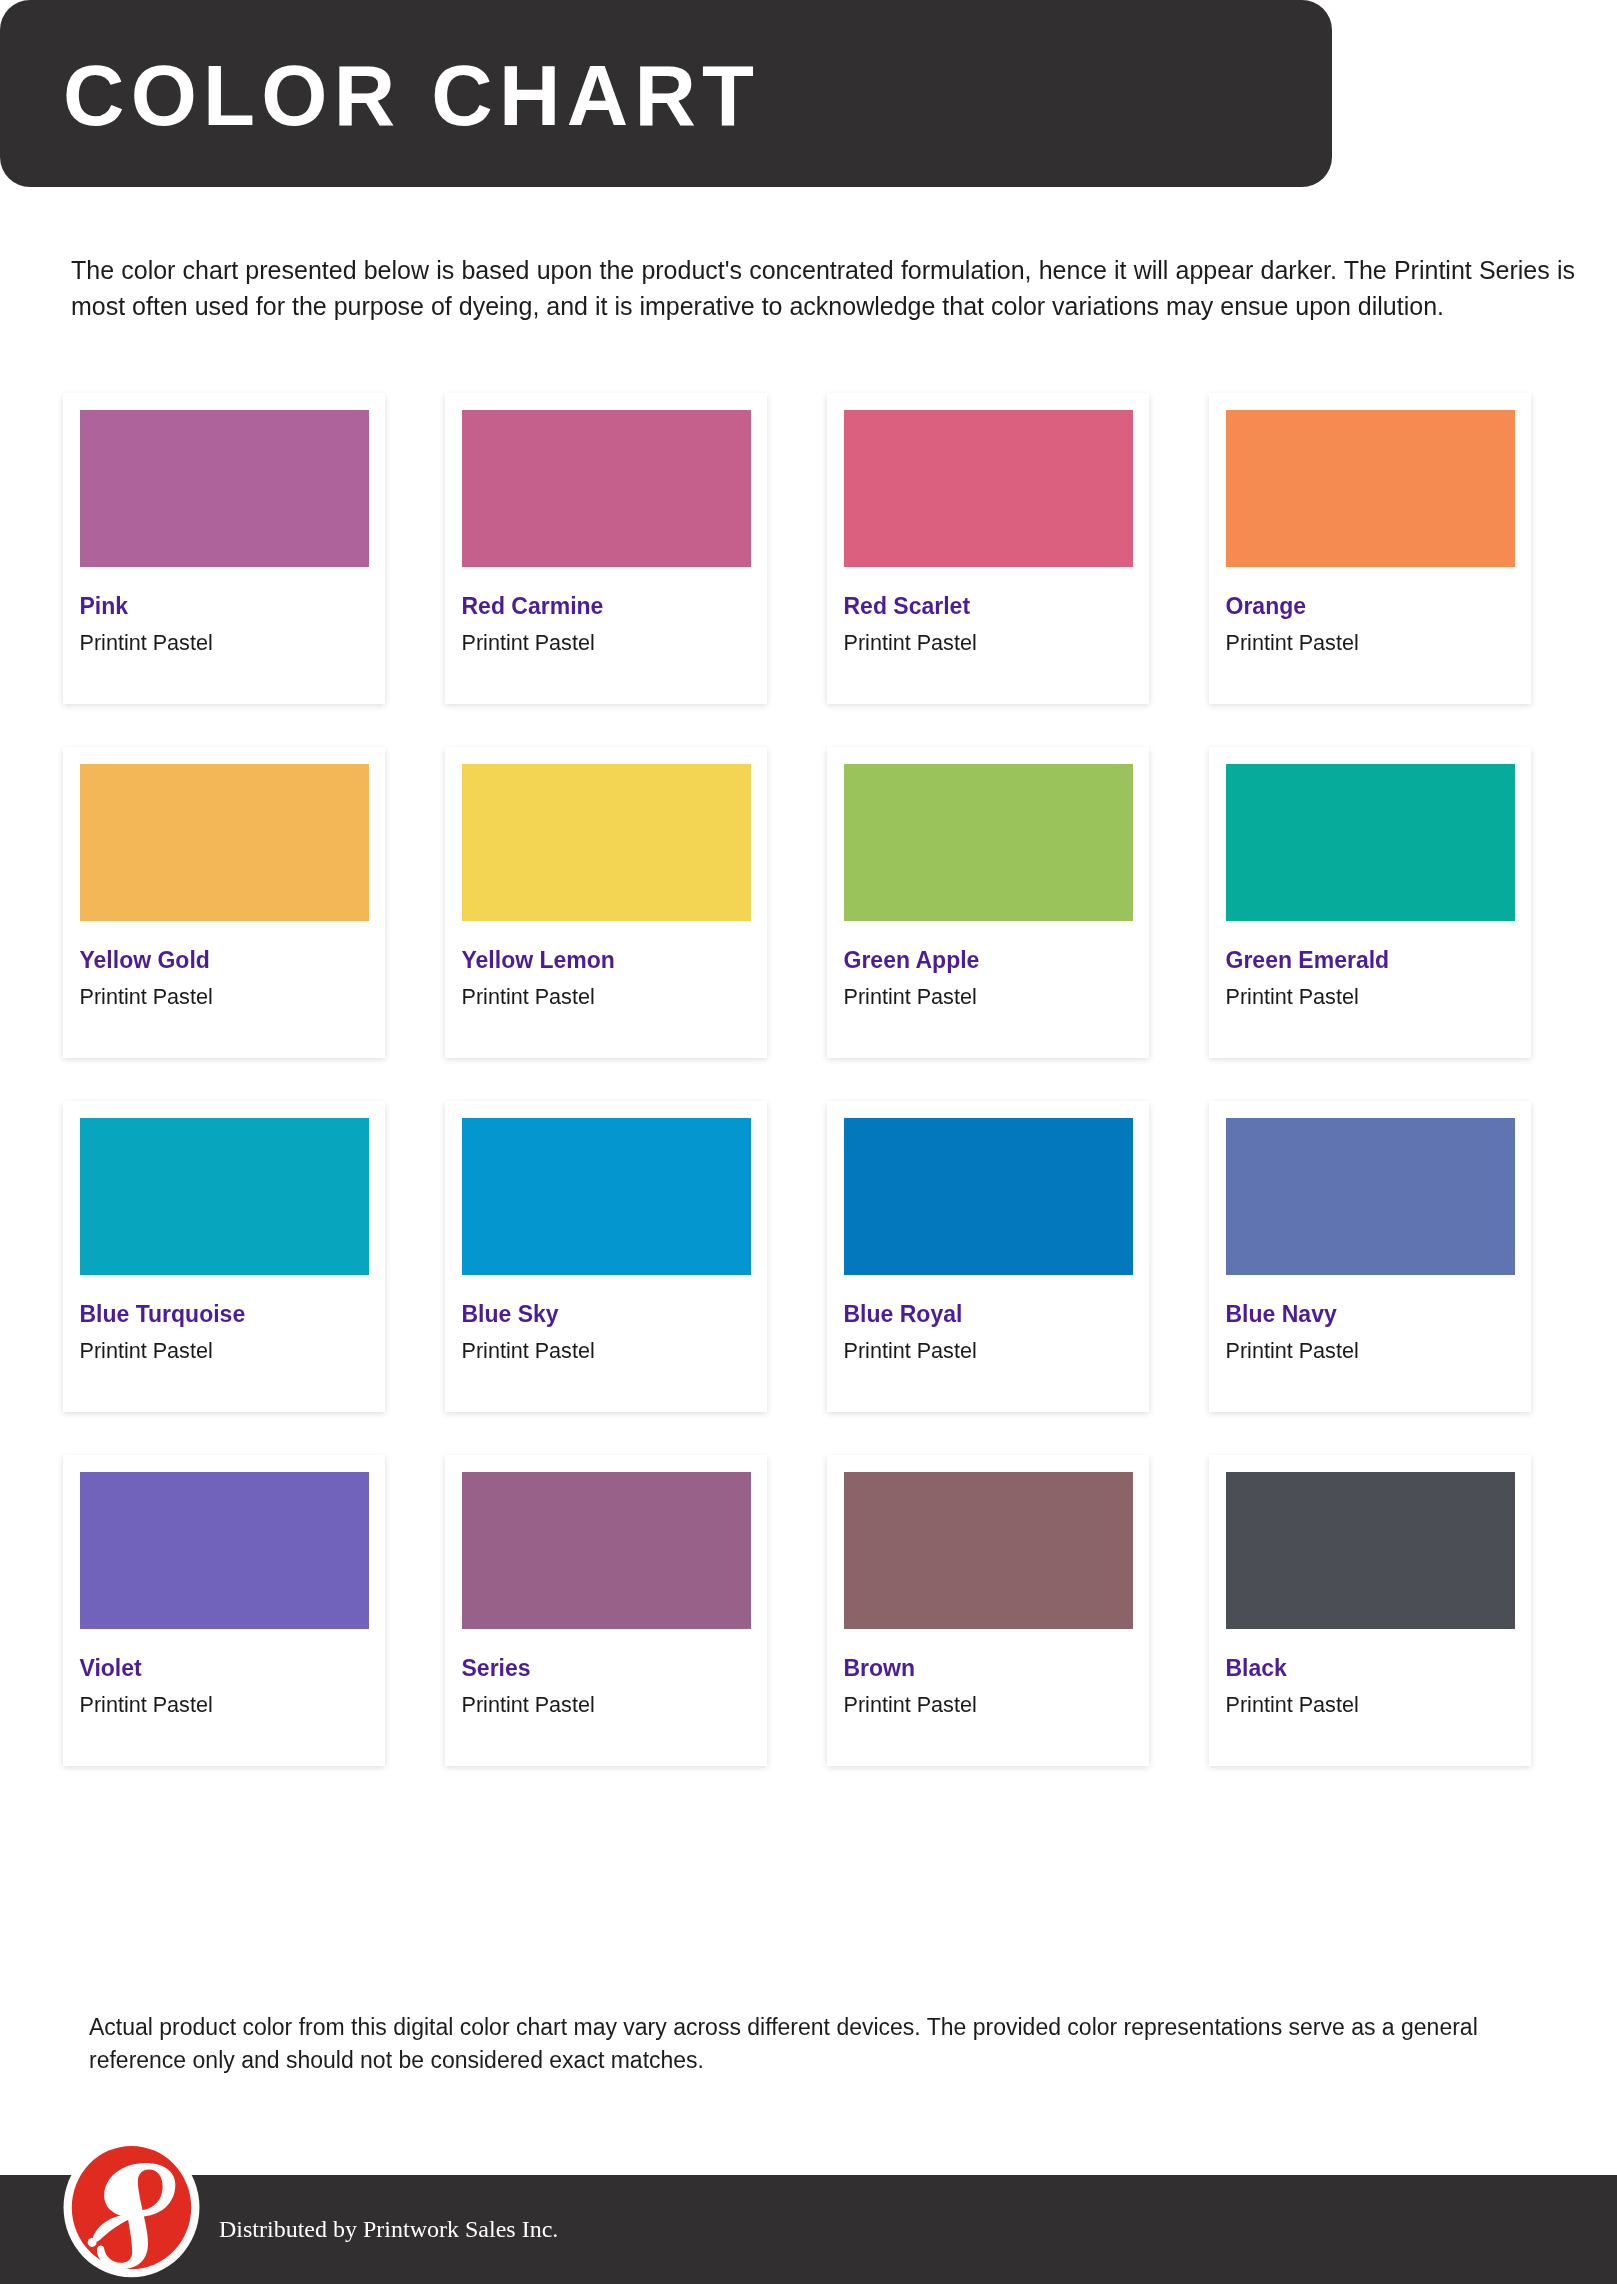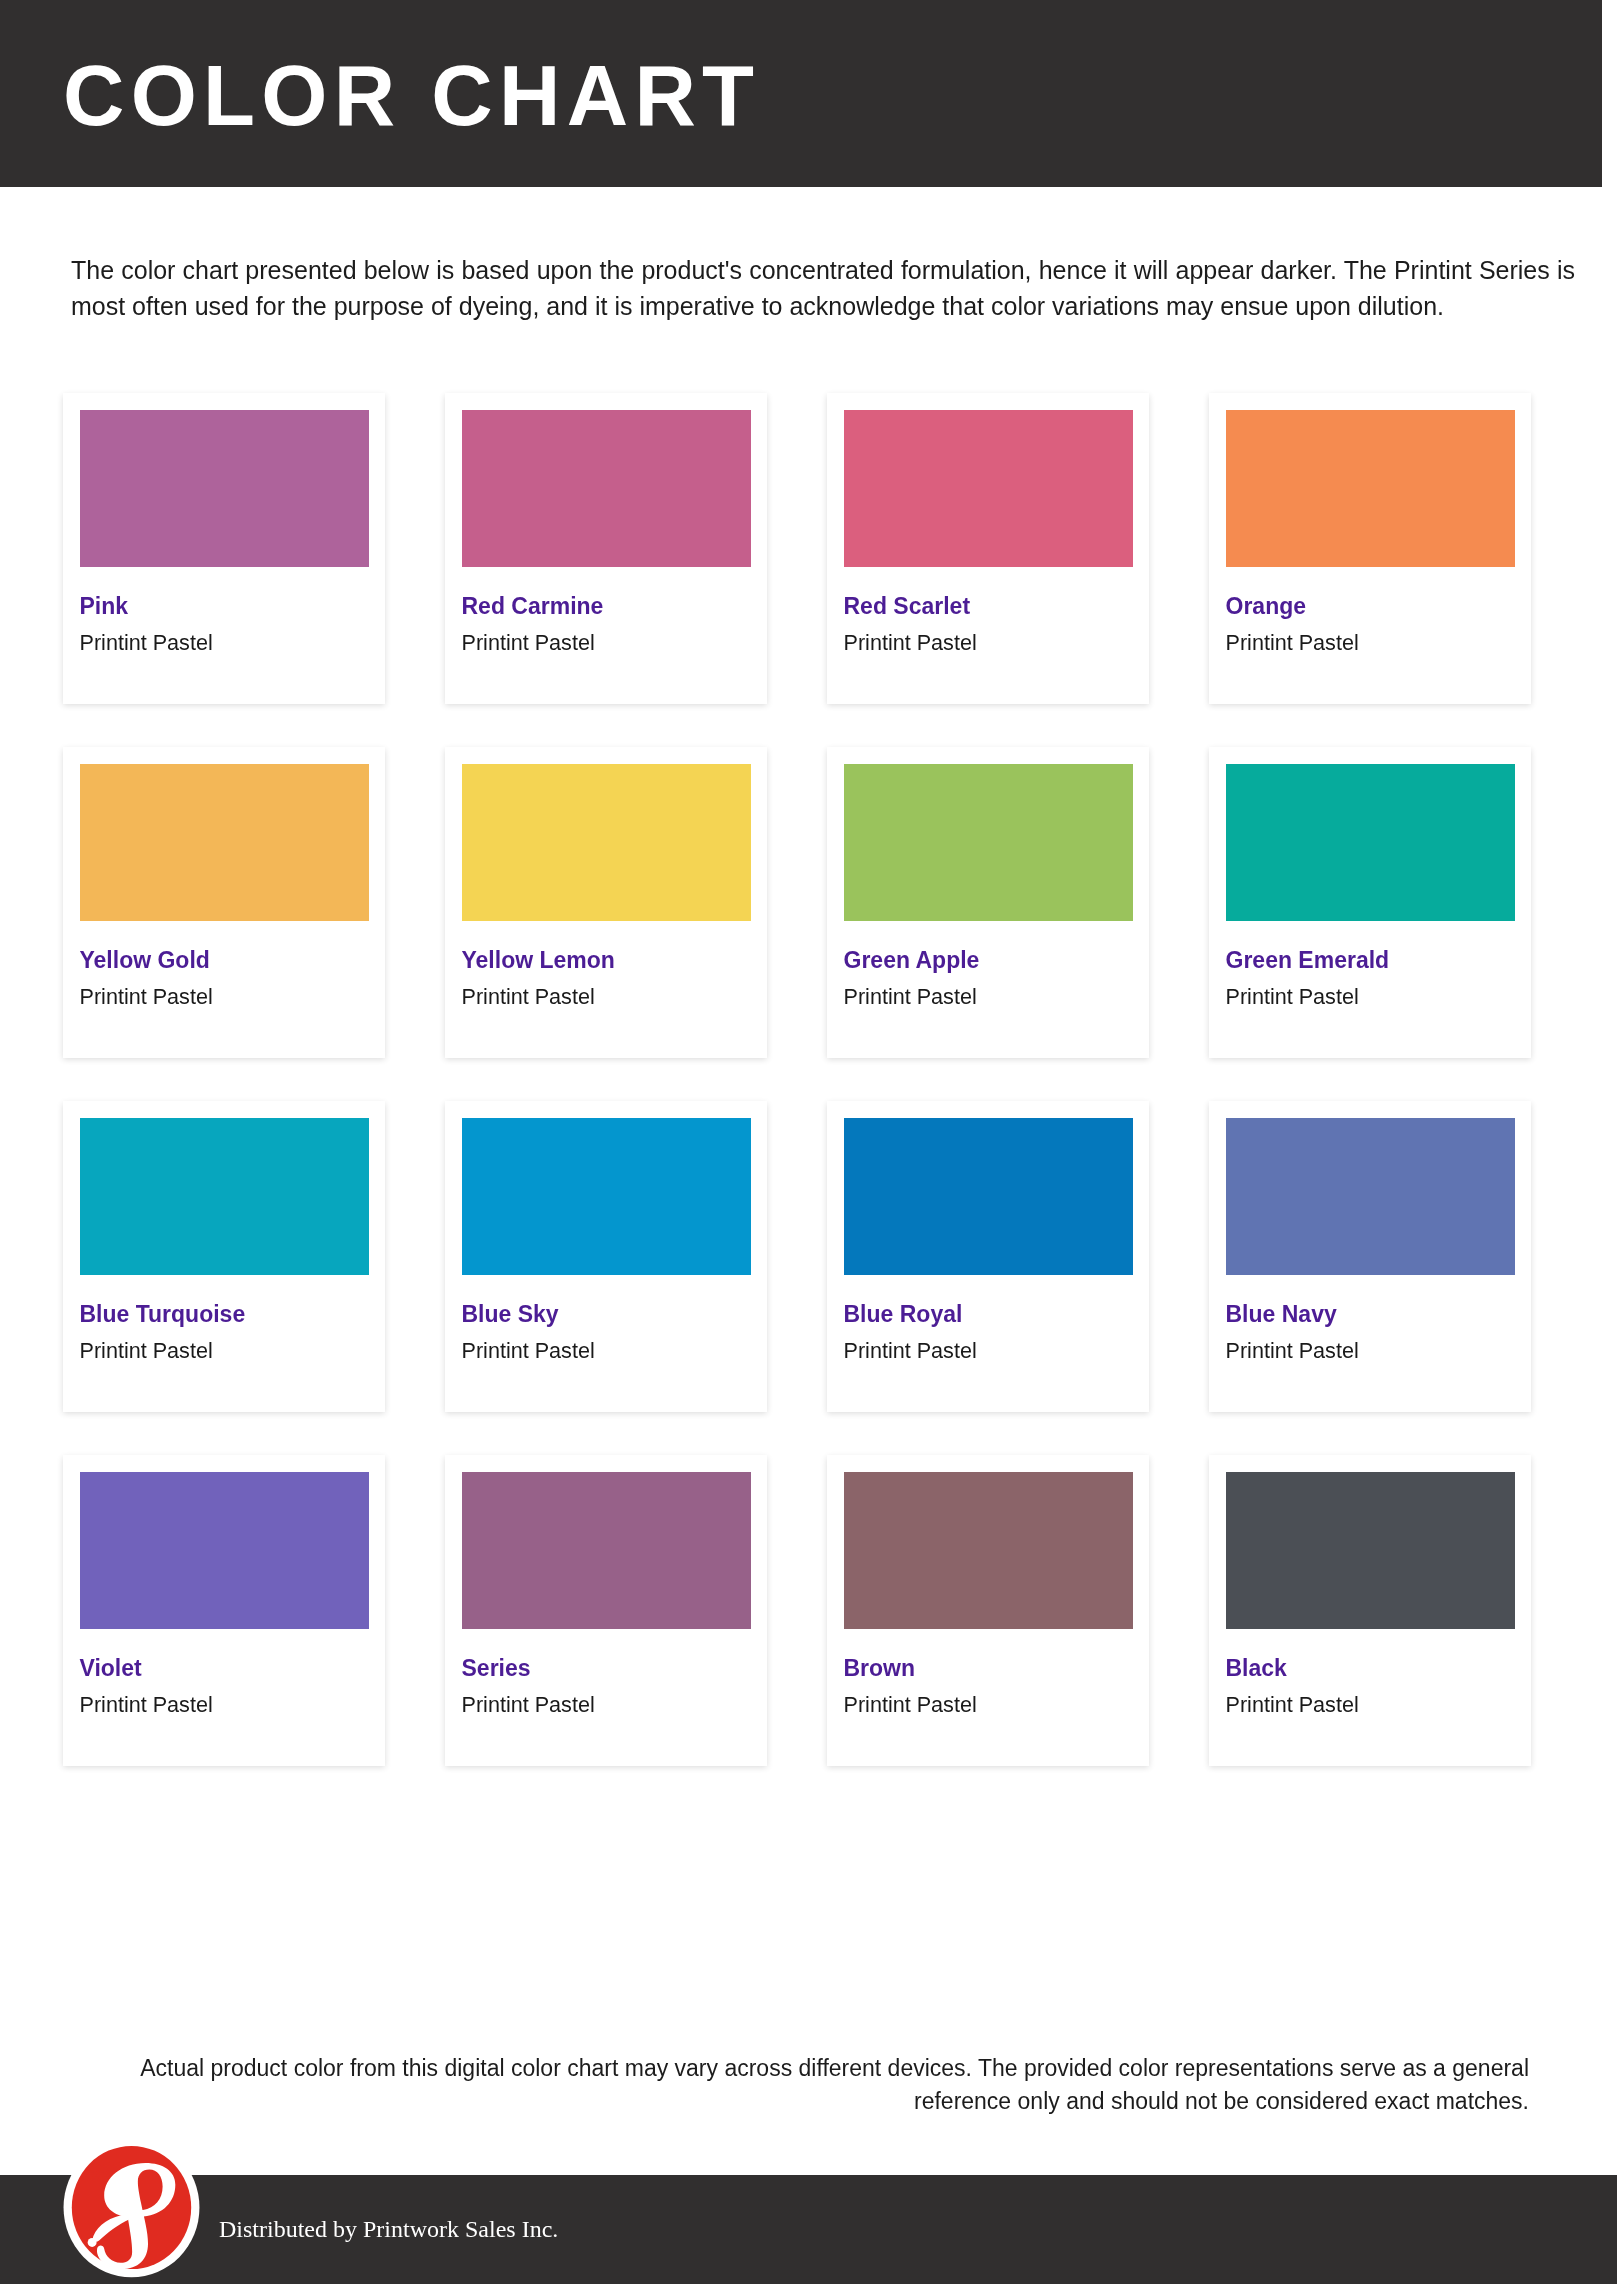--- a/index.html
+++ b/index.html
@@ -13,28 +13,29 @@
     font-family: "Liberation Sans", sans-serif;
     position: relative;
     overflow: hidden;
   }
 
   
   .header-bar {
     position: absolute;
     left: 0;
     top: 0;
-    width: 1602px;
+    width: 1332px;
     height: 187px;
     background: #312F2F;
     display: flex;
     align-items: center;
     justify-content: space-between;
     box-sizing: border-box;
     padding: 0 70px 0 63px;
+    border-radius: 30px;
   }
   .title-main {
     color: #ffffff;
     font-size: 85px;
     font-weight: 700;
     letter-spacing: 6.3px;
     line-height: 1;
     white-space: nowrap;
     font-family: "Liberation Sans", sans-serif;
     margin-top: 3.8px;
@@ -115,26 +116,25 @@
     line-height: 1;
     font-family: "Liberation Sans", sans-serif;
   }
 
   
   .disclaimer {
     position: absolute;
     left: 89px;
     top: 2011px;
     width: 1440px;
-    text-align: right;
+    text-align: left;
     font-size: 23px;
     line-height: 1.45;
     color: #1c1c1c;
     font-family: "Liberation Sans", sans-serif;
-    margin-top: 41px;
   }
 
   
   .footer-bar {
     position: absolute;
     left: 0;
     top: 2175px;
     width: 1618px;
     height: 109px;
     background: #312F2F;

